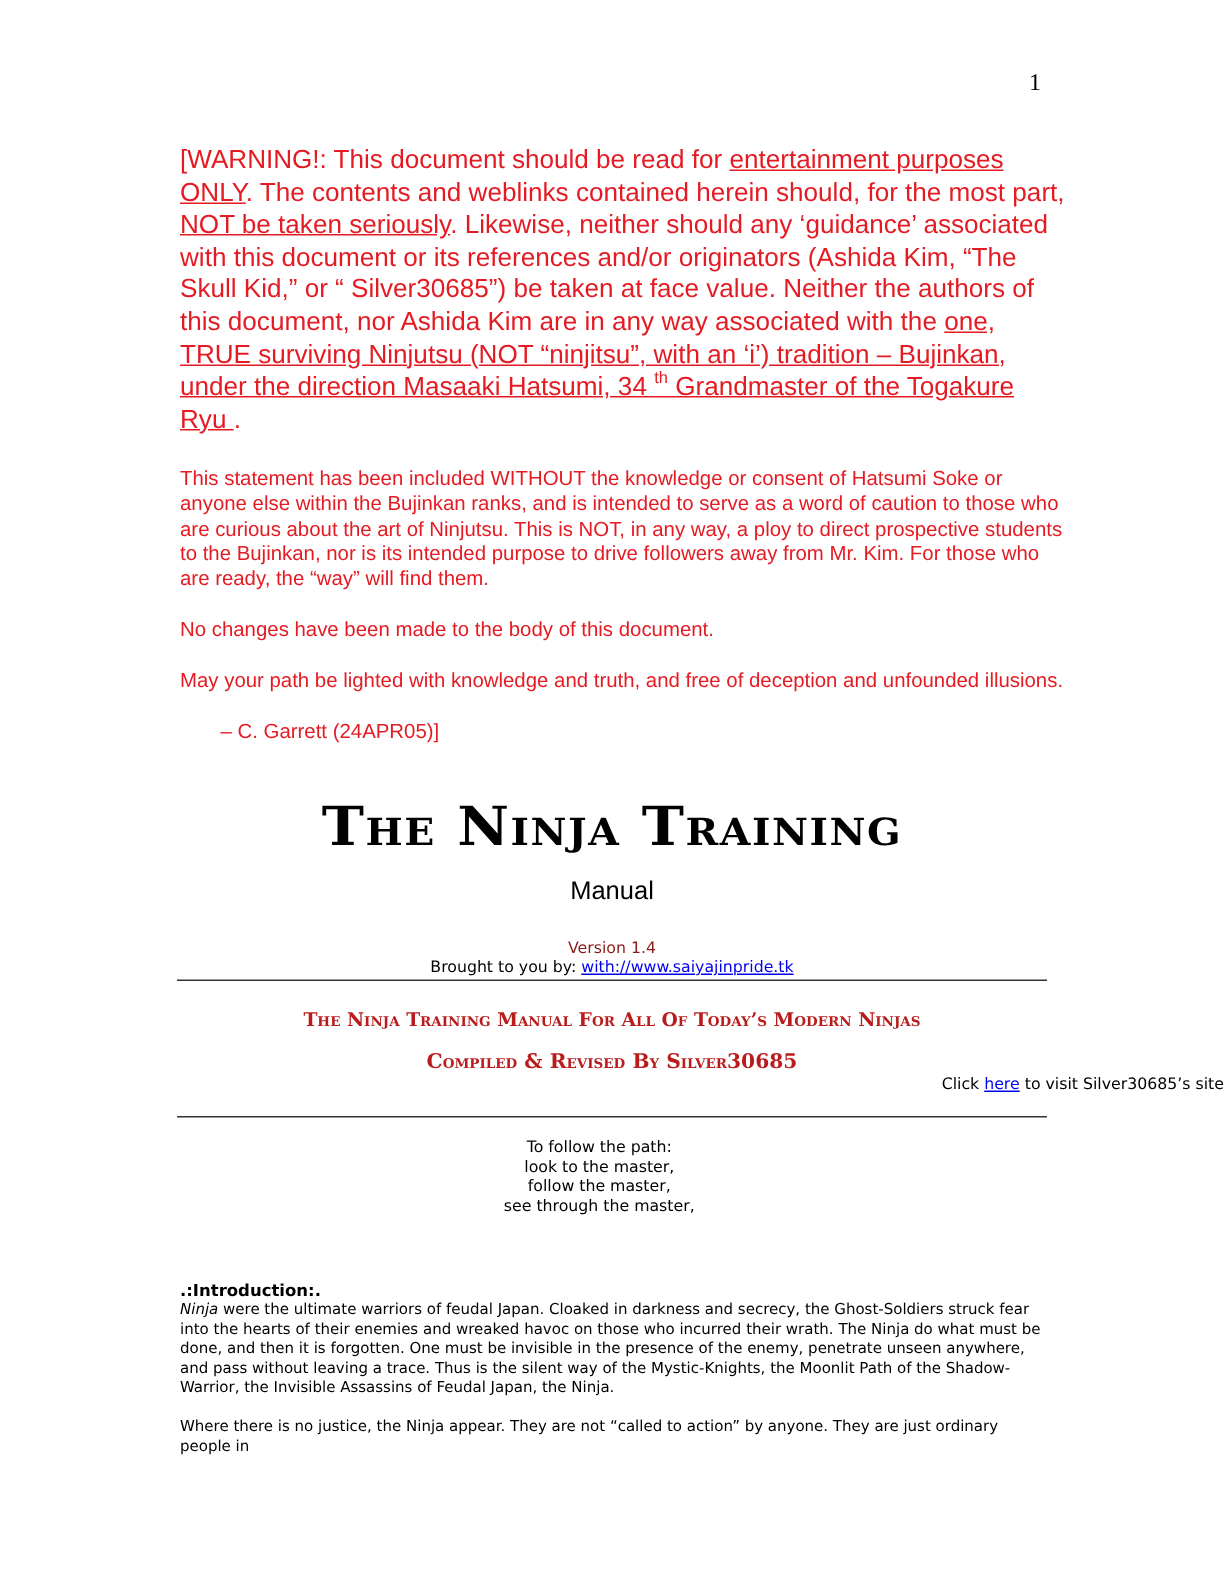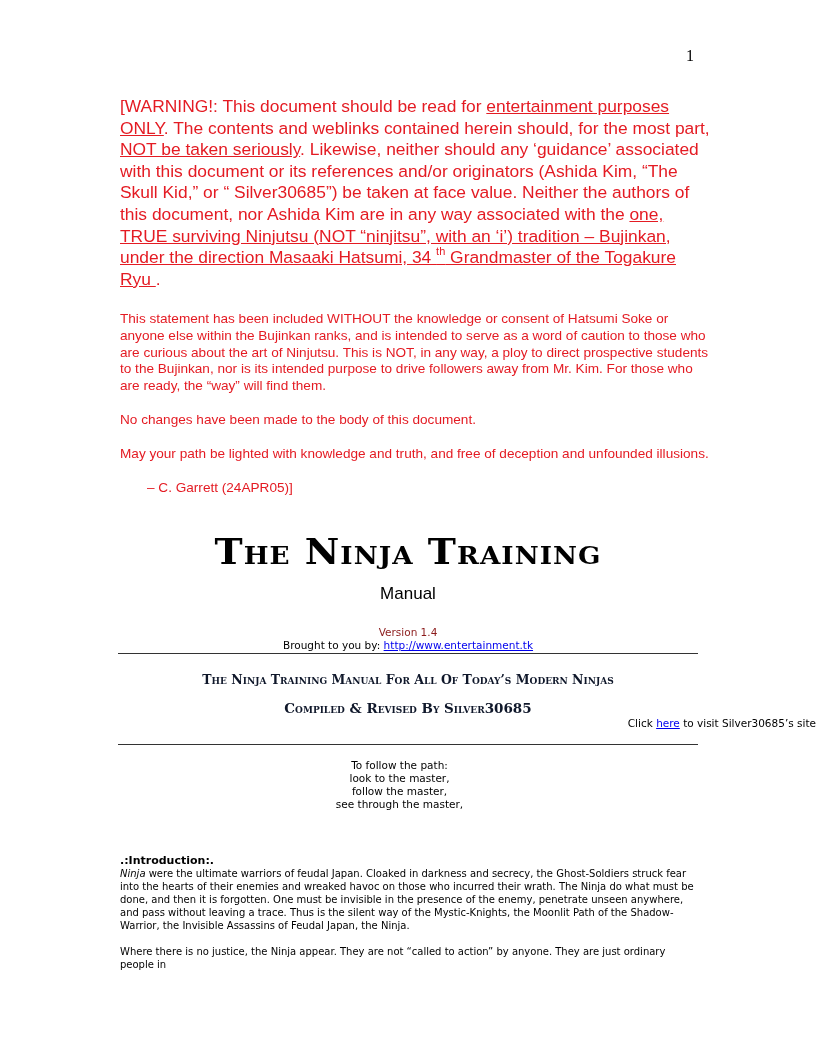--- a/index.html
+++ b/index.html
@@ -15,21 +15,21 @@
   .p3 { top: 446px; }
   .sig { top: 480px; left: 147px; }
   .title { position: absolute; left: 0; width: 816px; top: 530px; text-align: center; font-family: "DejaVu Serif", serif; font-weight: bold; font-size: 36px; font-variant: small-caps; letter-spacing: 1px; color: #000; transform: scaleX(1.05); }
   .subtitle { position: absolute; left: 0; width: 816px; top: 584px; text-align: center; font-family: "Liberation Sans", sans-serif; font-size: 17px; color: #000; }
   .version { position: absolute; left: 0; width: 816px; top: 626px; text-align: center; font-family: "DejaVu Sans", sans-serif; font-size: 10.5px; color: #8b1a1a; }
   .brought { position: absolute; left: 0; width: 816px; top: 639px; text-align: center; font-family: "DejaVu Sans", sans-serif; font-size: 10.5px; color: #000; }
   a.link { color: #0000ee; text-decoration: underline; }
   .rule { position: absolute; left: 118px; width: 580px; height: 0; border-top: 1px solid #333; }
   .r1 { top: 653px; }
   .r2 { top: 744px; }
-  .heading-sc { position: absolute; left: 0; width: 816px; text-align: center; font-family: "DejaVu Serif", serif; font-weight: bold; font-variant: small-caps; color: #0f172a; }
+  .heading-sc { position: absolute; left: 0; width: 816px; text-align: center; font-family: "DejaVu Serif", serif; font-weight: bold; font-variant: small-caps; color: #b91c1c; }
   .h1 { top: 672px; font-size: 12.5px; }
   .h2 { top: 700px; font-size: 13.5px; }
   .clickline { position: absolute; left: 0; width: 816px; top: 717px; text-align: right; font-family: "DejaVu Sans", sans-serif; font-size: 10.5px; color: #000; }
   .poem { position: absolute; left: 0; width: 799px; top: 759px; text-align: center; font-family: "DejaVu Sans", sans-serif; font-size: 10.5px; line-height: 13px; color: #000; }
   .poem div { margin: 0; }
   .intro-head { position: absolute; left: 120px; top: 854px; font-family: "DejaVu Sans", sans-serif; font-weight: bold; font-size: 11px; color: #000; }
   .body-text { position: absolute; left: 120px; width: 580px; font-family: "DejaVu Sans", sans-serif; font-size: 10px; line-height: 13px; color: #000; }
   .b1 { top: 867px; }
   .b2 { top: 945px; }
 </style>
@@ -41,21 +41,21 @@
 <div class="warn warn-big"><span>[WARNING!:  This document should be read for </span><u>entertainment purposes ONLY</u><span>. The contents and weblinks contained herein should, for the most part, </span><u>NOT be taken seriously</u><span>. Likewise, neither should any ‘guidance’ associated with this document or its references and/or originators (Ashida Kim, “The Skull Kid,”  or “ Silver30685”) be taken at face value. Neither the authors of this document, nor Ashida Kim are in any way associated with the </span><u><span>one, TRUE surviving Ninjutsu (NOT “ninjitsu”, with an ‘i’) tradition – Bujinkan, under the direction   Masaaki Hatsumi, 34 </span><sup>th</sup><span> Grandmaster of the Togakure Ryu   </span></u><span>.</span></div>
 
 <div class="warn warn-small p1">This statement has been included WITHOUT the knowledge or consent of Hatsumi Soke or anyone else within the Bujinkan ranks, and is intended to serve as a word of caution to those who are curious about the art of Ninjutsu. This is NOT, in any way, a ploy to direct prospective students to the Bujinkan, nor is its intended purpose to drive followers away from Mr. Kim. For those who are ready, the “way” will find them.</div>
 <div class="warn warn-small p2">No changes have been made to the body of this document.</div>
 <div class="warn warn-small p3">May your path be lighted with knowledge and truth, and free of deception and unfounded illusions.</div>
 <div class="warn warn-small sig">–    C. Garrett (24APR05)]</div>
 
 <div class="title">The Ninja Training</div>
 <div class="subtitle">Manual</div>
 <div class="version">Version 1.4</div>
-<div class="brought"><span>Brought to you by: </span><a class="link">http://www.entertainment.tk</a></div>
+<div class="brought"><span>Brought to you by: </span><a class="link">with://www.saiyajinpride.tk</a></div>
 
 <div class="rule r1"></div>
 
 <div class="heading-sc h1">The Ninja Training Manual For All Of Today’s Modern Ninjas</div>
 <div class="heading-sc h2">Compiled &amp; Revised By Silver30685</div>
 <div class="clickline"><span>Click </span><a class="link">here</a><span> to visit Silver30685’s site</span></div>
 
 <div class="rule r2"></div>
 
 <div class="poem">

